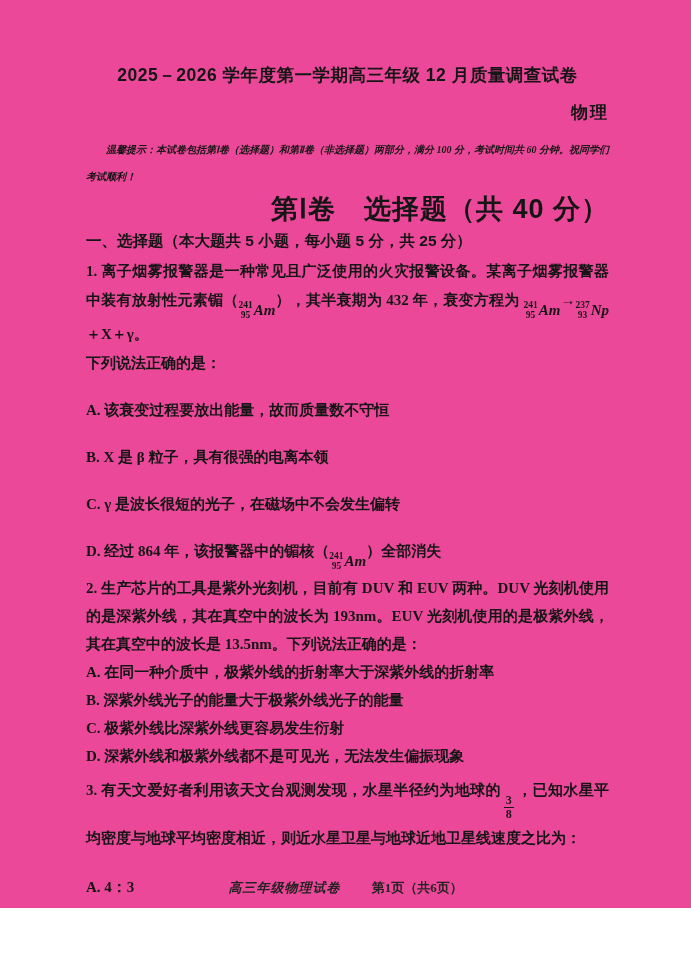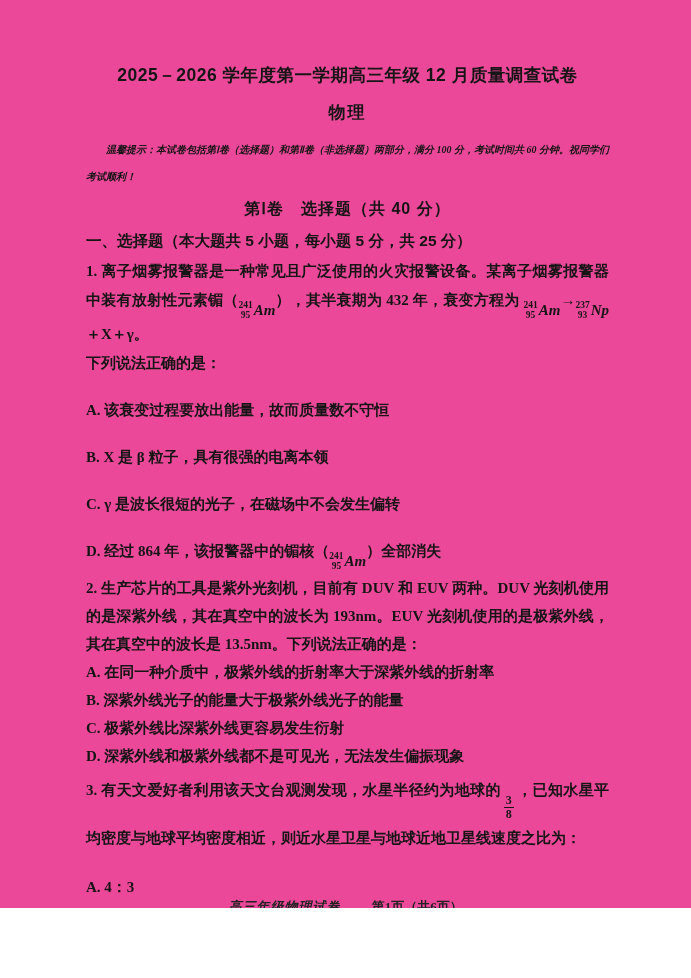--- a/index.html
+++ b/index.html
@@ -10,29 +10,29 @@
   }
   .sheet{position:relative;width:691px;height:908px;overflow:hidden;background:#ec4899;}
   .content{padding:62px 82px 0 86px;}
   .title{
     margin:0;font-family:"Liberation Sans", sans-serif;
     font-size:17.5px;line-height:26px;font-weight:bold;text-align:center;
     letter-spacing:0.5px;
   }
   .subject{
     margin:12px 0 0 0;font-family:"Liberation Sans", sans-serif;
-    font-size:17px;line-height:26px;font-weight:bold;text-align:center;letter-spacing:2px;
+    font-size:17px;line-height:26px;font-weight:bold;text-align:right;letter-spacing:2px;
   }
   .notice{
     margin:10px 0 0 0;font-size:10px;line-height:27px;font-weight:bold;font-style:italic;
     text-indent:2em;text-align:justify;
   }
   .section-title{
     margin:4px 0 0 0;font-family:"Liberation Sans", sans-serif;
-    font-size:16px;line-height:30px;font-weight:bold;text-align:center;letter-spacing:1px;
+    font-size:27px;line-height:30px;font-weight:bold;text-align:right;letter-spacing:1px;
   }
   .part-heading{
     margin:4px 0 0 0;font-family:"Liberation Sans", sans-serif;
     font-size:15.5px;line-height:26px;font-weight:bold;
   }
   .q{margin-top:3px;}
   .stem{
     margin:0;font-size:15px;line-height:29px;font-weight:bold;text-align:justify;
   }
   .stem-line{margin:0;font-size:15px;line-height:29px;font-weight:bold;}
@@ -47,21 +47,21 @@
   .nuclide .nsym{font-style:italic;font-weight:bold;font-size:15px;line-height:15px;}
   
   .frac{
     display:inline-flex;flex-direction:column;align-items:center;vertical-align:-9px;
     font-size:12px;line-height:13px;font-weight:bold;margin:0 3px;
   }
   .frac .den{border-top:1.5px solid #151515;padding:0 2px;}
   .frac .num{padding:0 2px;}
   .stem-frac-line{line-height:34px;}
   .footer{
-    position:absolute;left:0;top:897px;width:691px;text-align:center;
+    position:absolute;left:0;top:878px;width:691px;text-align:center;
     font-size:13px;line-height:20px;color:#222;
   }
   .footer .doc-name{font-style:italic;font-weight:bold;letter-spacing:1px;}
   .footer .page-info{font-weight:bold;margin-left:28px;}
 </style>
 </head>
 <body>
 
 <div class="sheet">
   <div class="content">

